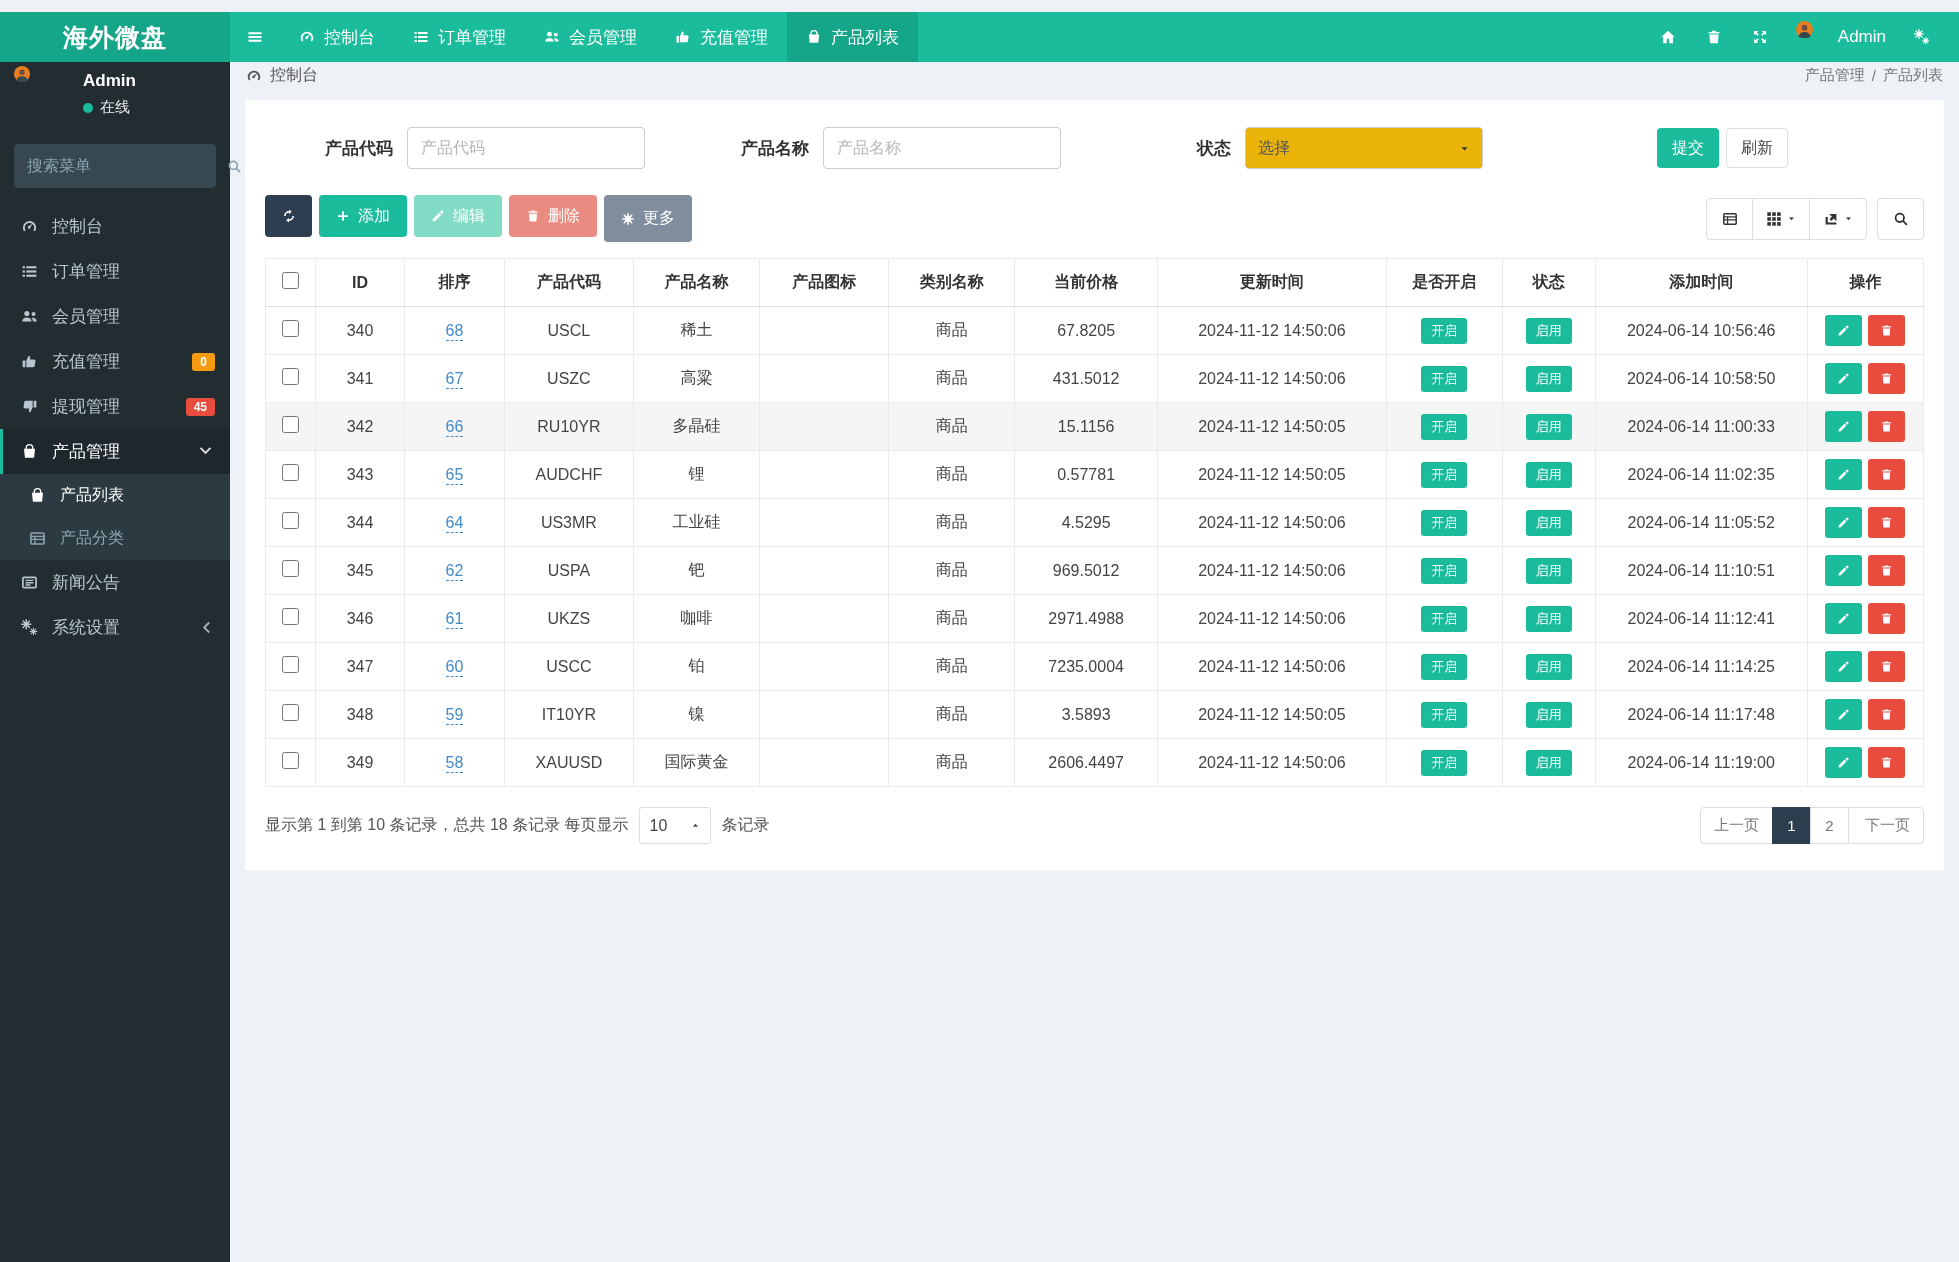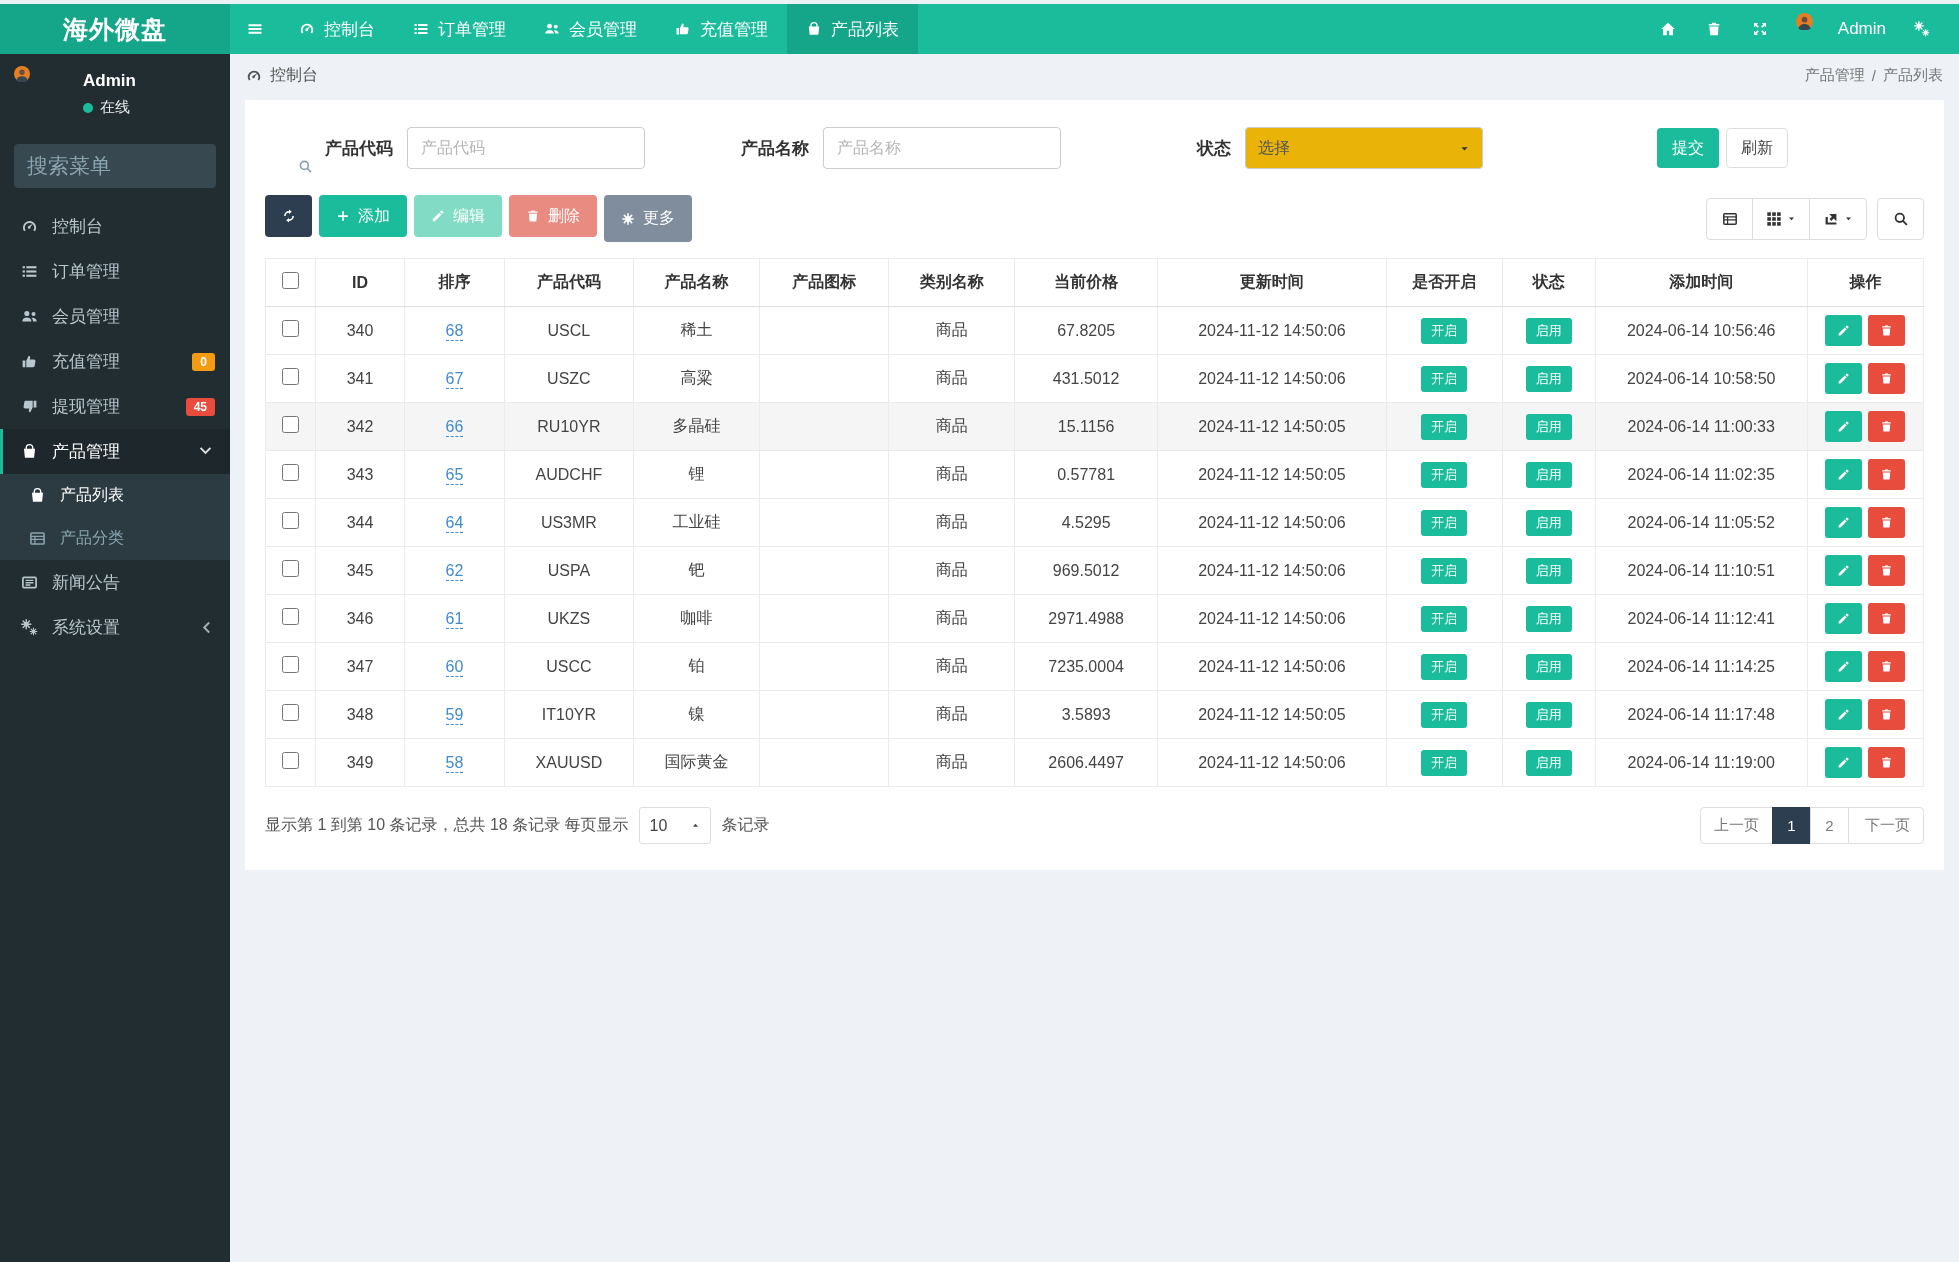--- a/index.html
+++ b/index.html
@@ -4,41 +4,41 @@
 <style>
   * { box-sizing: border-box; margin: 0; padding: 0; }
   html,body { width:1959px; height:1262px; overflow:hidden; }
   body {
     font-family: "Liberation Sans","DejaVu Sans",sans-serif;
     background:#eef1f6; color:#444; font-size:16px;
   }
   svg { display:block; }
 
   
-  .navbar { position:fixed; top:4px; left:0; right:0; height:50px; background:#1abc9c; display:flex; align-items:stretch; color:#fff; z-index:50; }
+  .navbar { position:fixed; top:12px; left:0; right:0; height:50px; background:#1abc9c; display:flex; align-items:stretch; color:#fff; z-index:50; }
   .brand { width:230px; background:#15a589; display:flex; align-items:center; justify-content:center; font-size:25px; font-weight:bold; letter-spacing:1px; cursor:pointer; }
   .hamburger { display:flex; align-items:center; padding:0 17px; cursor:pointer; font-size:16px; }
   .nav-menu { display:flex; align-items:stretch; }
   .nav-item { display:flex; align-items:center; gap:9px; padding:0 19px; font-size:17px; cursor:pointer; }
   .nav-item .i { font-size:16px; }
   .nav-item.active { background:#15a589; }
   .nav-right { margin-left:auto; display:flex; align-items:center; padding-right:14px; }
   .nav-ibtn { display:flex; align-items:center; padding:0 15px; height:50px; cursor:pointer; font-size:16px; }
   .nav-user { display:flex; align-items:center; gap:10px; padding:0 13px; cursor:pointer; font-size:17px; }
   .nav-user .av { width:32px; height:32px; }
 
   
   .sidebar { position:fixed; top:50px; left:0; bottom:0; width:230px; background:#222d32; z-index:40; }
   .profile { display:flex; align-items:center; gap:13px; padding:16px 14px 14px; }
   .profile .av { width:56px; height:56px; }
   .p-name { color:#fff; font-weight:bold; font-size:17px; margin-bottom:7px; }
   .p-status { color:#eee; font-size:15px; display:flex; align-items:center; gap:7px; }
   .p-dot { width:10px; height:10px; border-radius:50%; background:#1abc9c; }
   .search-box { margin:8px 14px 16px; background:#374850; border:1px solid #374850; border-radius:4px; height:44px; display:flex; align-items:center; padding:0 12px; }
-  .search-box input { flex:1; background:transparent; border:none; outline:none; color:#84cc16; font-size:21px; font-family:Liberation Sans, sans-serif; }
+  .search-box input { flex:1; background:transparent; border:none; outline:none; color:#84cc16; font-size:16px; font-family:Liberation Serif, serif; }
   .search-box input::placeholder { color:#8aa4af; }
   .search-box .i { color:#8aa4af; font-size:15px; cursor:pointer; }
   .menu { list-style:none; }
   .m-item { display:flex; align-items:center; gap:13px; height:45px; padding:0 15px 0 16px; color:#b8c7ce; font-size:17px; border-left:3px solid transparent; cursor:pointer; }
   .m-item .i { font-size:17px; width:20px; display:flex; justify-content:center; }
   .m-item.active-parent { background:#1e282c; border-left-color:#1abc9c; color:#fff; }
   .m-badge { margin-left:auto; font-size:12px; font-weight:bold; color:#fff; padding:2px 8px; border-radius:3px; }
   .m-chev { margin-left:auto; font-size:13px; opacity:.85; }
   .submenu { list-style:none; background:#2c3b41; }
   .submenu .m-item { height:43px; padding-left:27px; font-size:16px; color:#8aa4af; border-left:none; }

